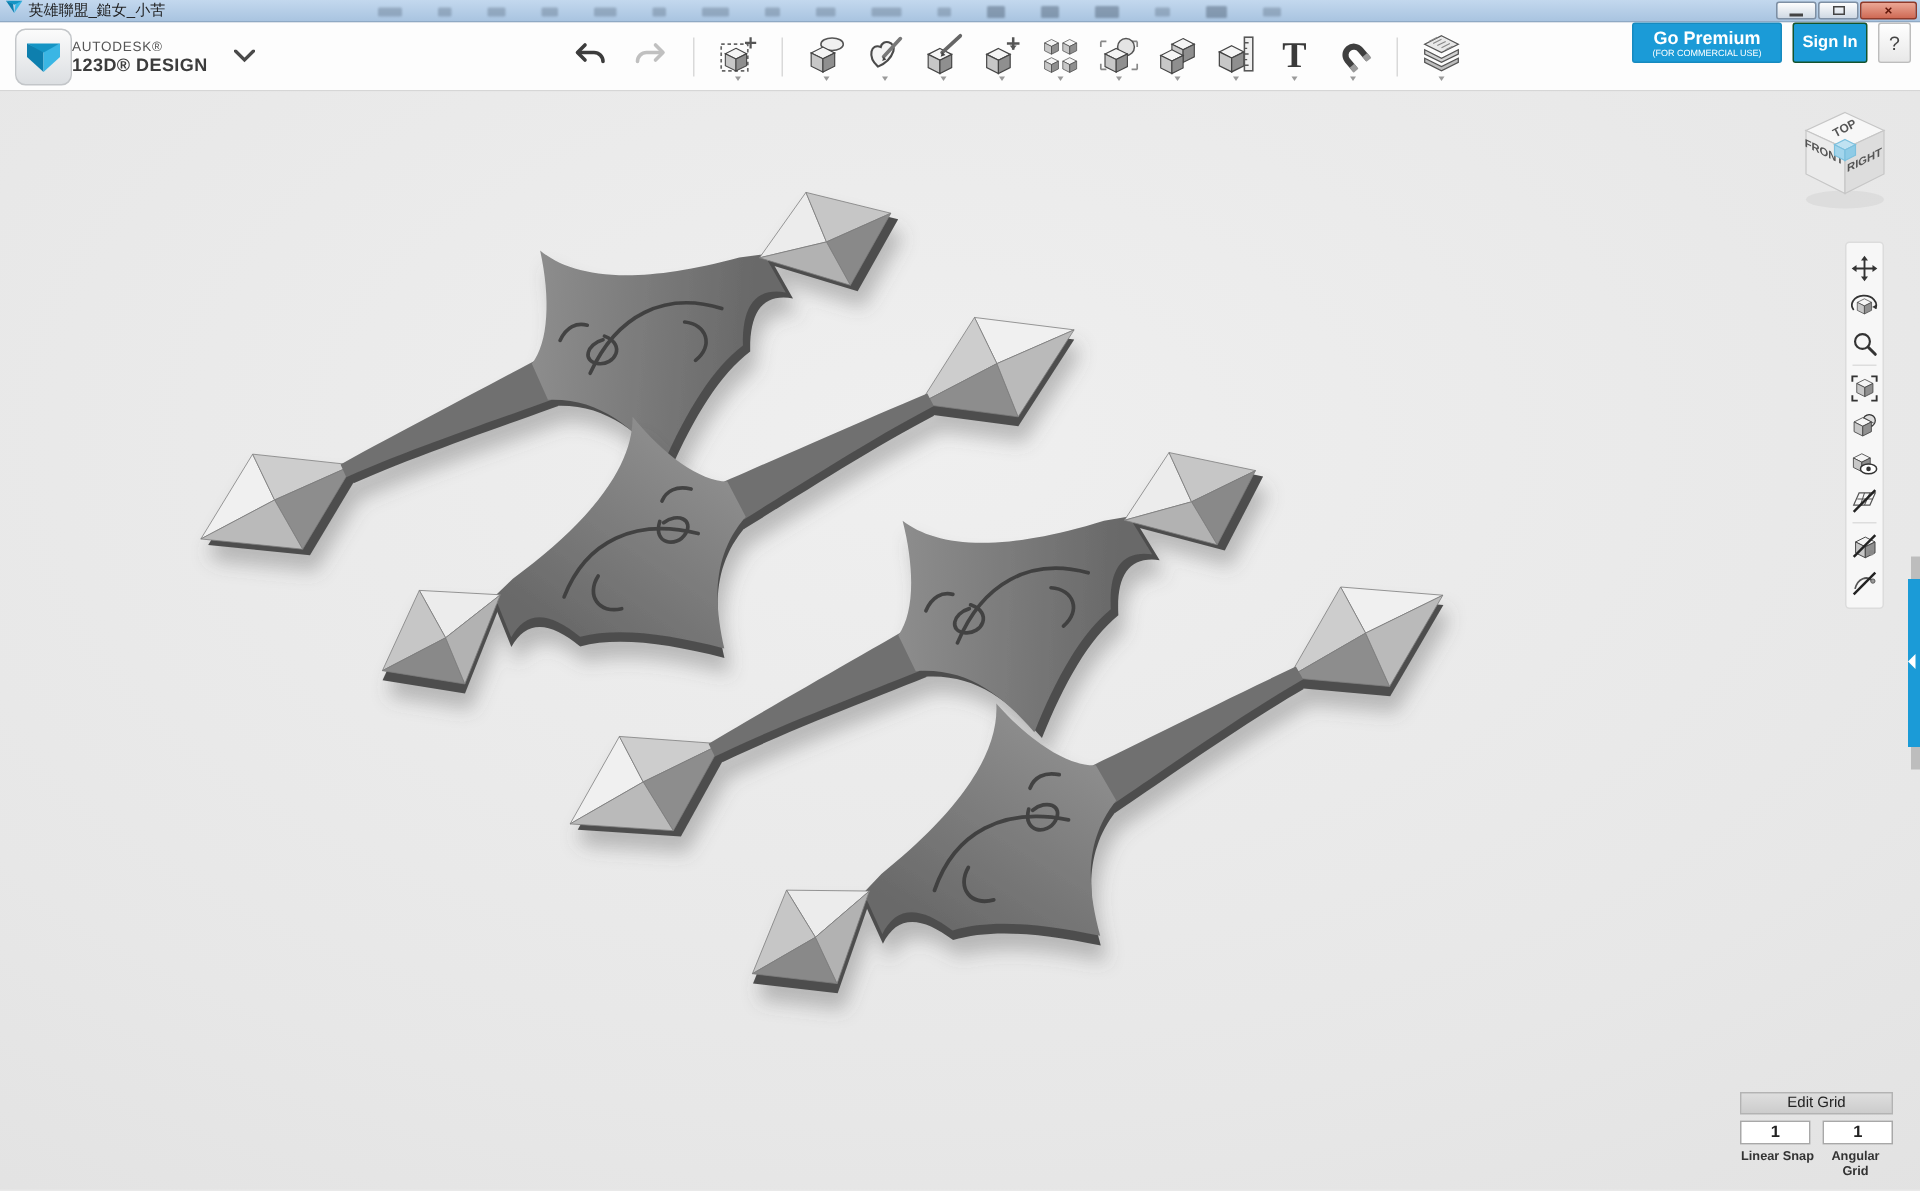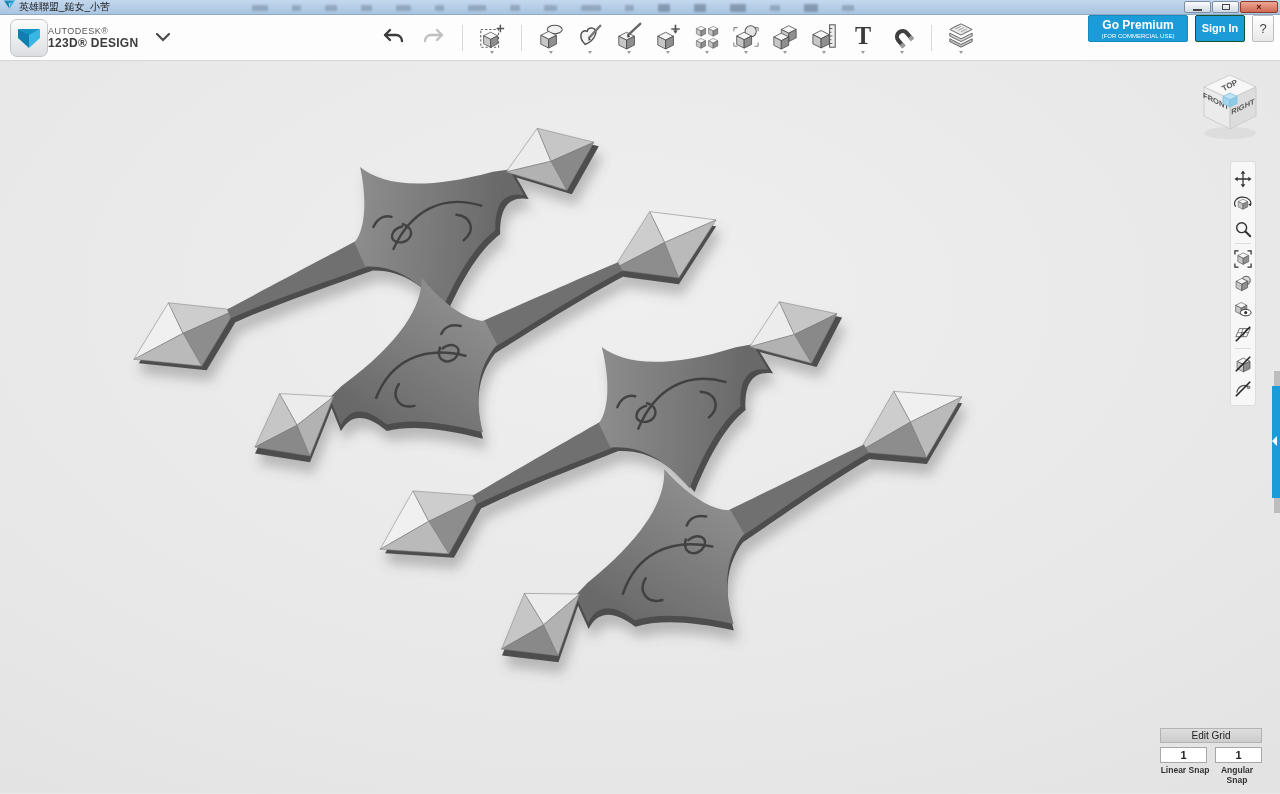--- a/index.html
+++ b/index.html
@@ -462,18 +462,18 @@
     </div>
 
     <div class="gridpanel">
       <div class="btn-editgrid">Edit Grid</div>
       <div class="snaprow">
         <input type="text" value="1" style="">
         <input type="text" value="1" style="">
       </div>
       <div class="snaplabels">
         <span>Linear Snap</span>
-        <span>Angular Snap</span>
+        <span>Angular Grid</span>
       </div>
     </div>
 
   </div>
 </div>
 
 </body></html>

